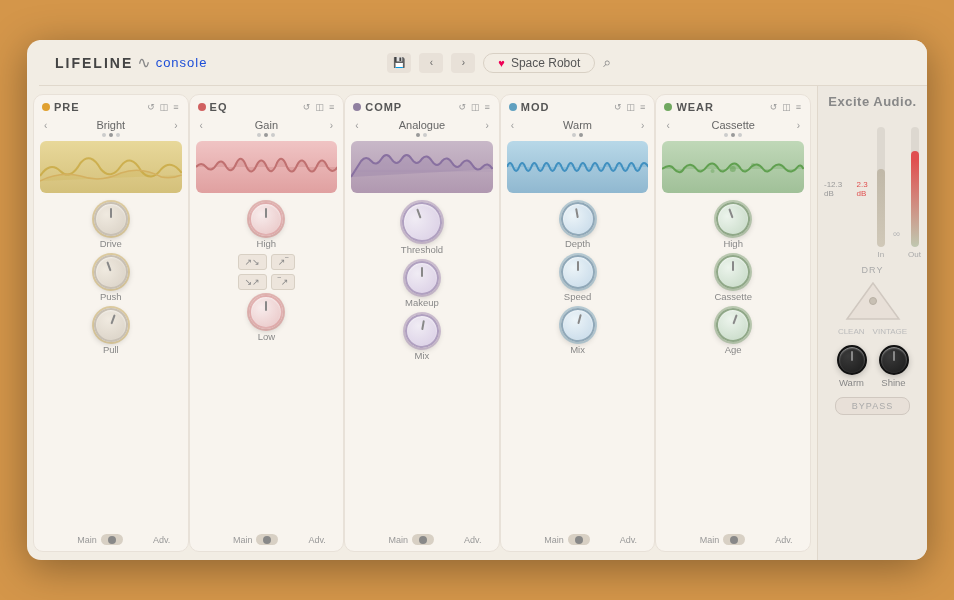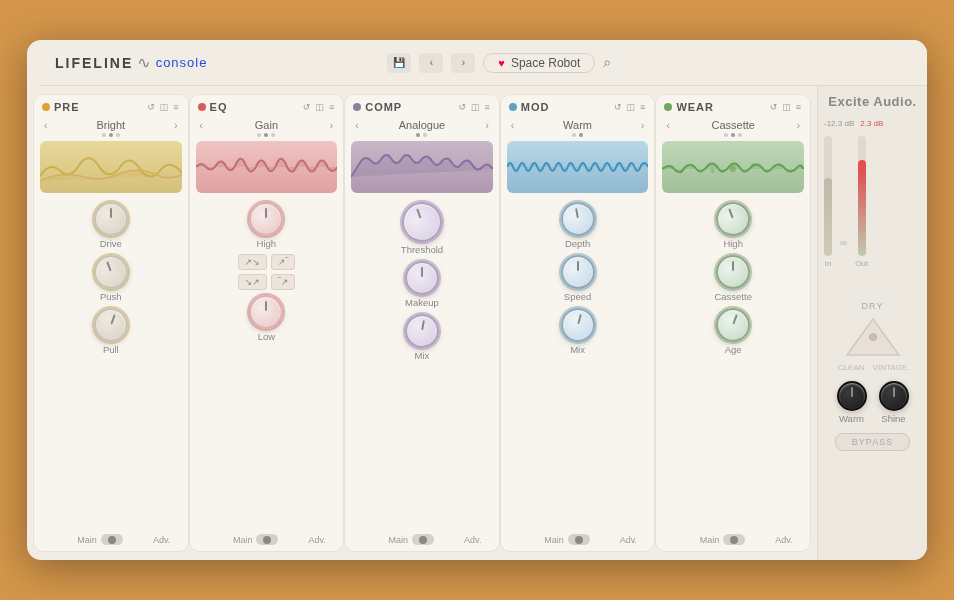--- a/index.html
+++ b/index.html
@@ -375,21 +375,20 @@
       display: flex;
       flex-direction: column;
       align-items: center;
       gap: 4px;
       width: 100%;
     }
     .dry-label {
       font-size: 9px;
       color: #aaa;
       letter-spacing: 1px;
-      margin-top: 27px;
     }
     .dry-triangle {
       width: 60px;
       height: 44px;
       position: relative;
       display: flex;
       align-items: center;
       justify-content: center;
     }
     .dry-triangle svg {
@@ -706,21 +705,21 @@
           <div class="toggle-pill"></div>
           <span class="footer-label">Adv.</span>
         </div>
       </div>
 
     </div>
 
     <div class="right-panel">
       <span class="brand-name">Excite Audio.</span>
 
-      <div style="position:relative; width:100%; display:flex; flex-direction:column; align-items:flex-start;">
+      <div style="position:relative; width:100%; display:flex; flex-direction:row; align-items:center;">
         <div style="display:flex; gap:6px; align-items:flex-start; justify-content:center;">
           <span class="meter-value">-12.3 dB</span>
           <span class="meter-value red">2.3 dB</span>
         </div>
         <div class="meters-area">
 
           <div class="meter-container">
             <div class="meter-bar">
               <div class="meter-fill-in"></div>
             </div>

